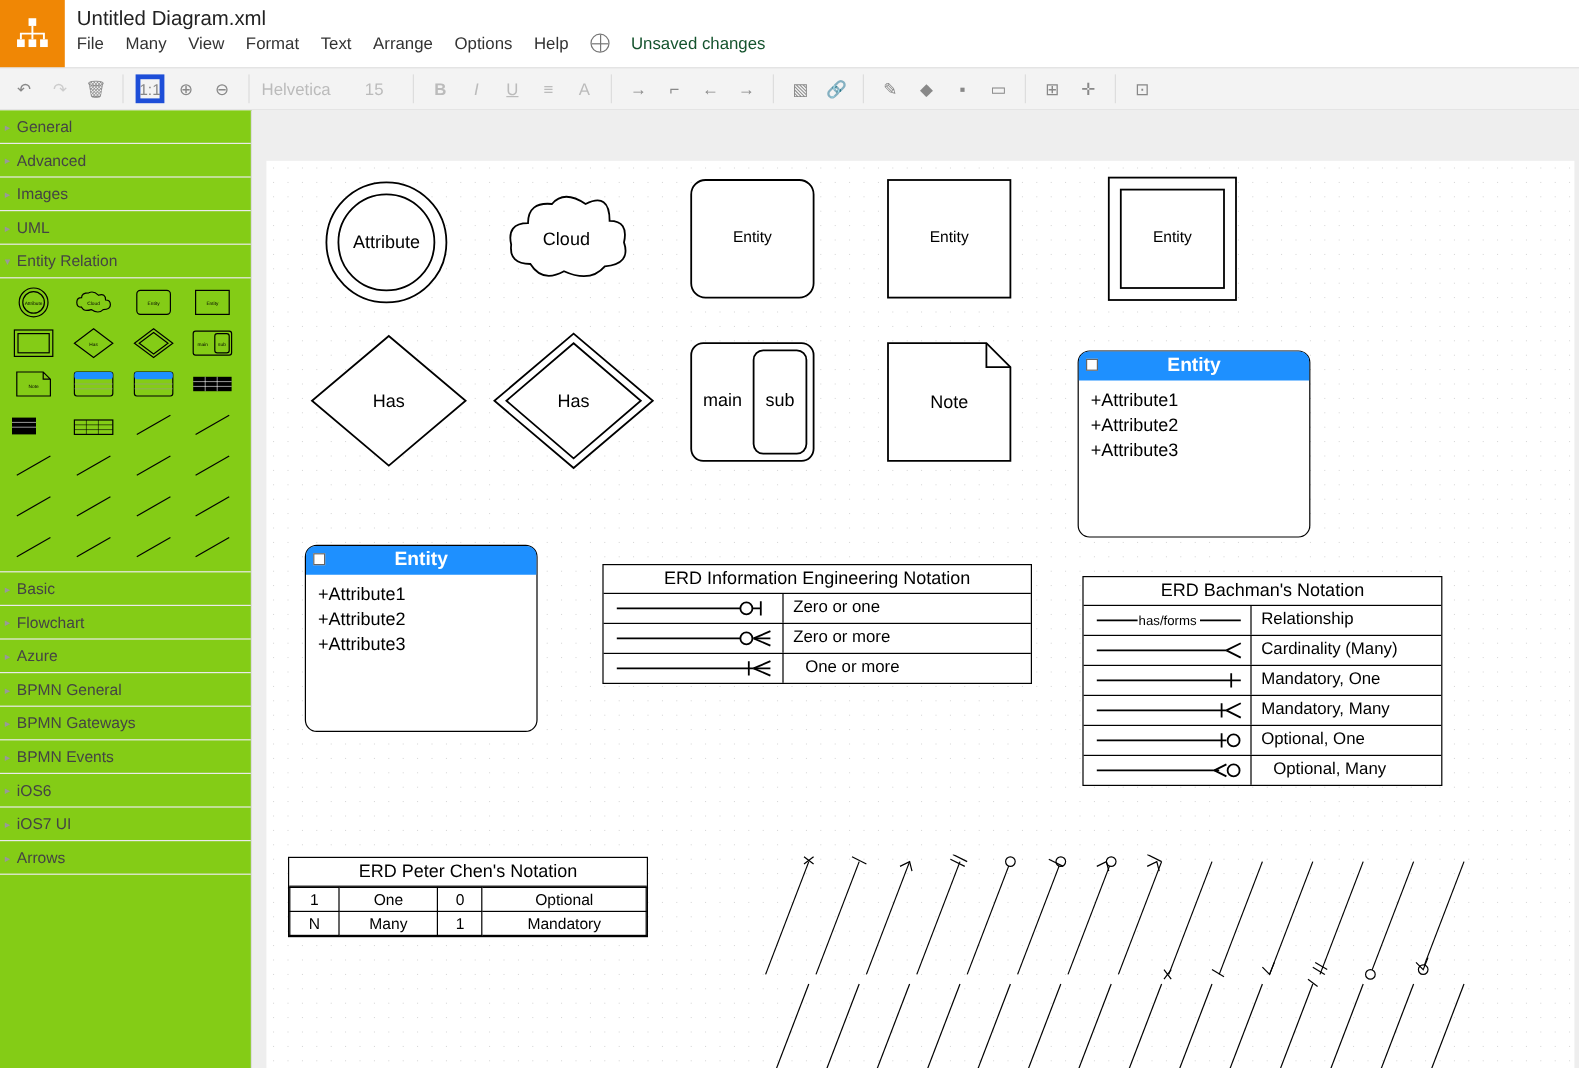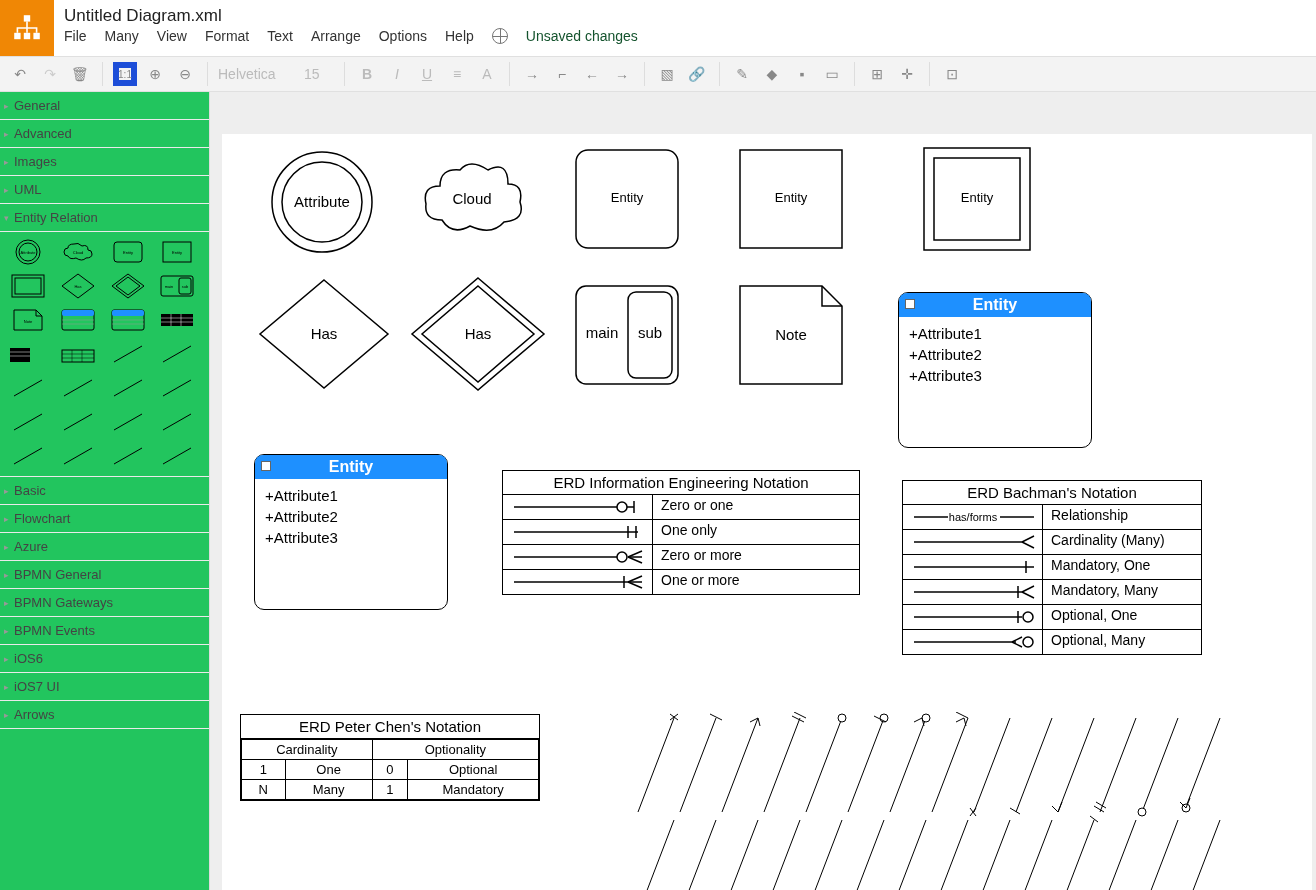--- a/index.html
+++ b/index.html
@@ -14,38 +14,38 @@
   .menubar .globe { width: 16px; height: 16px; border: 1px solid #777; border-radius: 50%; position: relative; display:inline-block;}
   .menubar .globe::before { content:""; position:absolute; left:0; right:0; top:50%; border-top:1px solid #777;}
   .menubar .globe::after { content:""; position:absolute; top:0; bottom:0; left:50%; border-left:1px solid #777;}
   .unsaved { color: #14532d; }
   .toolbar { height: 36px; background: #f3f3f3; border-top: 1px solid #e0e0e0; border-bottom: 1px solid #e0e0e0; display: flex; align-items: center; padding: 0 8px; gap: 6px; }
   .toolbar .sep { width:1px; height:24px; background:#ddd; margin:0 4px;}
   .toolbar .tbtn { width: 24px; height: 24px; display:flex; align-items:center; justify-content:center; color:#888; font-size:14px;}
   .toolbar .font { color:#bbb; font-size:14px; width:80px;}
   .toolbar .size { color:#bbb; font-size:14px; width:30px;}
   .main { display: flex; height: calc(100% - 92px); }
-  .sidebar { width: 210px; background: #22c55e; border-right: 1px solid #dcdcdc; display:flex; flex-direction:column;}
+  .sidebar { width: 210px; background: #84cc16; border-right: 1px solid #dcdcdc; display:flex; flex-direction:column;}
   .palette-group { font-size: 13px; color: #444; padding: 6px 14px; border-bottom: 1px solid #eaeaea; cursor:default; position:relative;}
   .palette-group::before { content:"▸"; position:absolute; left:4px; font-size:9px; color:#999; top:9px;}
   .palette-group.open::before { content:"▾";}
   .shapes-panel { padding: 6px 8px; display:grid; grid-template-columns: repeat(4, 1fr); gap:6px; border-bottom:1px solid #eaeaea;}
   .shape-thumb { width:40px; height:28px; display:flex; align-items:center; justify-content:center;}
   .shape-thumb svg { max-width:100%; max-height:100%; }
   .canvas-wrap { flex:1; background:#eee; position:relative; overflow:hidden;}
   .canvas { position:absolute; left:12px; top:42px; width:1090px; height:836px; background:#fff; 
     background-image: radial-gradient(circle, #d0d0d0 0.6px, transparent 0.6px); background-size: 12px 12px;}
   .entity-box { position:absolute; border:1.5px solid #000; border-radius:10px; background:#fff;}
   .entity-header { background:#1e90ff; color:#fff; font-weight:bold; text-align:center; font-size:16px; border-radius:8px 8px 0 0; padding:3px 0; position:relative;}
   .entity-header .mini { position:absolute; left:6px; top:6px; width:10px; height:10px; background:#fff; border:1px solid #666; font-size:8px; line-height:8px; text-align:center;}
   .entity-body { padding:6px 10px; font-size:15px; line-height:1.4;}
   .notation-table { position:absolute; border:1.5px solid #000; background:#fff; font-size:14px;}
   .notation-table .nt-title { text-align:center; font-size:15px; padding:3px 0; border-bottom:1.5px solid #000;}
   .notation-table .nt-row { display:flex; border-bottom:1px solid #000;}
-  .notation-table .nt-row:last-child { border-bottom:none;}
+  .notation-table .nt-row:last-child { border-bottom:none;gap:10px;}
   .notation-table .nt-sym { width:150px; height:24px; border-right:1px solid #000; display:flex; align-items:center; justify-content:center;}
   .notation-table .nt-lbl { flex:1; padding:2px 8px;}
   .chen-table { position:absolute; border:1.5px solid #000; background:#fff; font-size:13px; text-align:center;}
   .chen-table td, .chen-table th { border:1px solid #000; padding:2px 6px; font-weight:normal;}
   .chen-title { border-bottom:1.5px solid #000; padding:3px 0; font-size:15px;}
 </style>
 </head>
 <body>
 
 <div class="header">
@@ -73,21 +73,21 @@
       <span class="unsaved">Unsaved changes</span>
     </div>
   </div>
 </div>
 
 <div class="toolbar">
   <div class="tbtn">↶</div>
   <div class="tbtn" style="color:#ccc">↷</div>
   <div class="tbtn">🗑</div>
   <div class="sep"></div>
-  <div class="tbtn" style="border:6px solid #1d4ed8;font-size:10px;padding:1px 2px;">1:1</div>
+  <div class="tbtn" style="border:4px solid #1d4ed8;font-size:13px;padding:1px 2px;">1:1</div>
   <div class="tbtn">⊕</div>
   <div class="tbtn">⊖</div>
   <div class="sep"></div>
   <div class="font">Helvetica</div>
   <div class="size">15</div>
   <div class="sep"></div>
   <div class="tbtn" style="font-weight:bold;color:#bbb">B</div>
   <div class="tbtn" style="font-style:italic;color:#bbb">I</div>
   <div class="tbtn" style="text-decoration:underline;color:#bbb">U</div>
   <div class="tbtn" style="color:#bbb">≡</div>
@@ -378,30 +378,20 @@
                 <line x1="6" y1="10" x2="126" y2="10" stroke="#000" stroke-width="1.5"></line>
                 <circle cx="114" cy="10" r="5" fill="#fff" stroke="#000" stroke-width="1.5"></circle>
                 <line x1="126" y1="4" x2="126" y2="16" stroke="#000" stroke-width="1.5"></line>
               </svg>
             </div>
             <div class="nt-lbl">Zero or one</div>
           </div>
         <div class="nt-row">
             <div class="nt-sym">
               <svg width="140" height="20">
-                <line x1="6" y1="10" x2="130" y2="10" stroke="#000" stroke-width="1.5"></line>
-                <line x1="120" y1="4" x2="120" y2="16" stroke="#000" stroke-width="1.5"></line>
-                <line x1="128" y1="4" x2="128" y2="16" stroke="#000" stroke-width="1.5"></line>
-              </svg>
-            </div>
-            <div class="nt-lbl">One only</div>
-          </div>
-        <div class="nt-row">
-            <div class="nt-sym">
-              <svg width="140" height="20">
                 <line x1="6" y1="10" x2="118" y2="10" stroke="#000" stroke-width="1.5"></line>
                 <circle cx="114" cy="10" r="5" fill="#fff" stroke="#000" stroke-width="1.5"></circle>
                 <line x1="120" y1="10" x2="134" y2="4" stroke="#000" stroke-width="1.5"></line>
                 <line x1="120" y1="10" x2="134" y2="16" stroke="#000" stroke-width="1.5"></line>
                 <line x1="120" y1="10" x2="134" y2="10" stroke="#000" stroke-width="1.5"></line>
               </svg>
             </div>
             <div class="nt-lbl">Zero or more</div>
           </div>
         <div class="nt-row">
@@ -480,24 +470,20 @@
               </svg>
             </div>
             <div class="nt-lbl">Optional, Many</div>
           </div>
       </div>
 
       <div class="chen-table" style="left:18px;top:580px;width:300px">
         <div class="chen-title">ERD Peter Chen's Notation</div>
         <table style="width:100%;border-collapse:collapse">
           <tbody>
-              <tr>
-                <th colspan="2">Cardinality</th>
-                <th colspan="2">Optionality</th>
-              </tr>
           <tr>
                 <td>1</td>
                 <td>One</td>
                 <td>0</td>
                 <td>Optional</td>
               </tr>
           <tr>
                 <td>N</td>
                 <td>Many</td>
                 <td>1</td>

